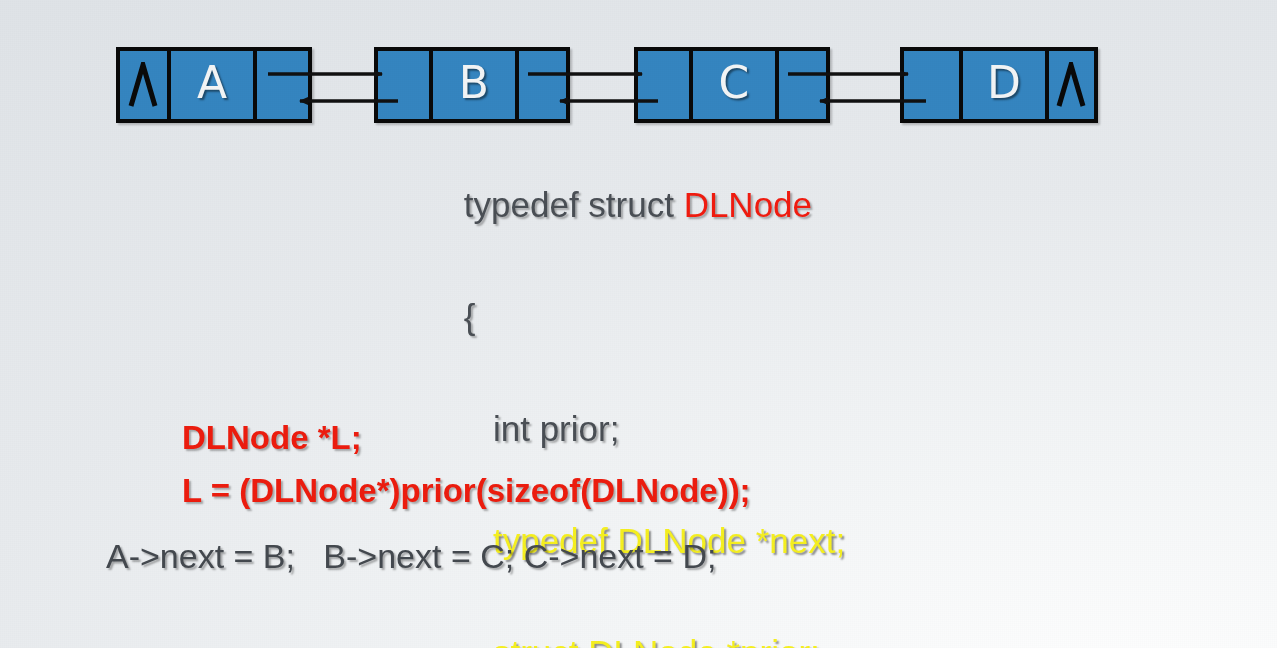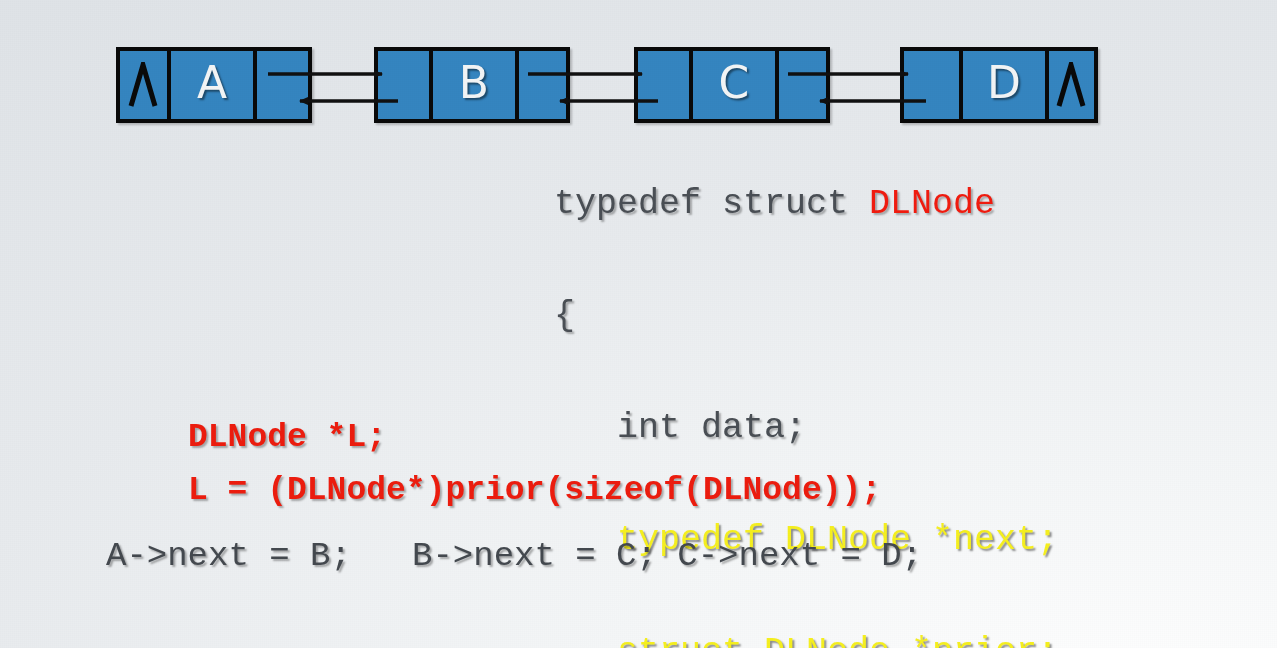--- a/index.html
+++ b/index.html
@@ -91,21 +91,21 @@
 
   
   #code {
     position: absolute;
     left: 0;
     top: 140px;
     width: 1277px;
   }
 
   .codeline {
-    font-family: Liberation Mono, monospace;
+    font-family: Liberation Sans, sans-serif;
     white-space: pre;
     line-height: 1;
   }
 
   .struct-block {
     position: absolute;
     left: 386px;
     top: 12px;
   }
   .struct-block .codeline {
@@ -121,21 +121,21 @@
     color: #f01c10;
     text-shadow: 2px 2px 2px rgba(0,0,0,.30);
   }
   .tok-yellow {
     color: #f5ef20;
     text-shadow: 2px 2px 2px rgba(0,0,0,.45);
   }
 
   .alloc-block {
     position: absolute;
-    left: 188px;
+    left: 182px;
     top: 281px;
   }
   .alloc-block .codeline {
     font-size: 33px;
     font-weight: bold;
     color: #ec1d0f;
     text-shadow: 2px 2px 2px rgba(0,0,0,.30);
     margin-bottom: 20px;
   }
 
@@ -226,21 +226,21 @@
   <div id="code">
 
     <div class="struct-block">
       <div class="codeline">
         <span class="tok-plain">typedef struct </span><span class="tok-red">DLNode</span>
       </div>
       <div class="codeline">
         <span class="tok-plain">{</span>
       </div>
       <div class="codeline">
-        <span class="tok-plain">   int data;</span>
+        <span class="tok-plain">   int prior;</span>
       </div>
       <div class="codeline">
         <span class="tok-yellow">   typedef DLNode *next;</span>
       </div>
       <div class="codeline">
         <span class="tok-yellow">   struct DLNode *prior;</span>
       </div>
 
     </div>
 

